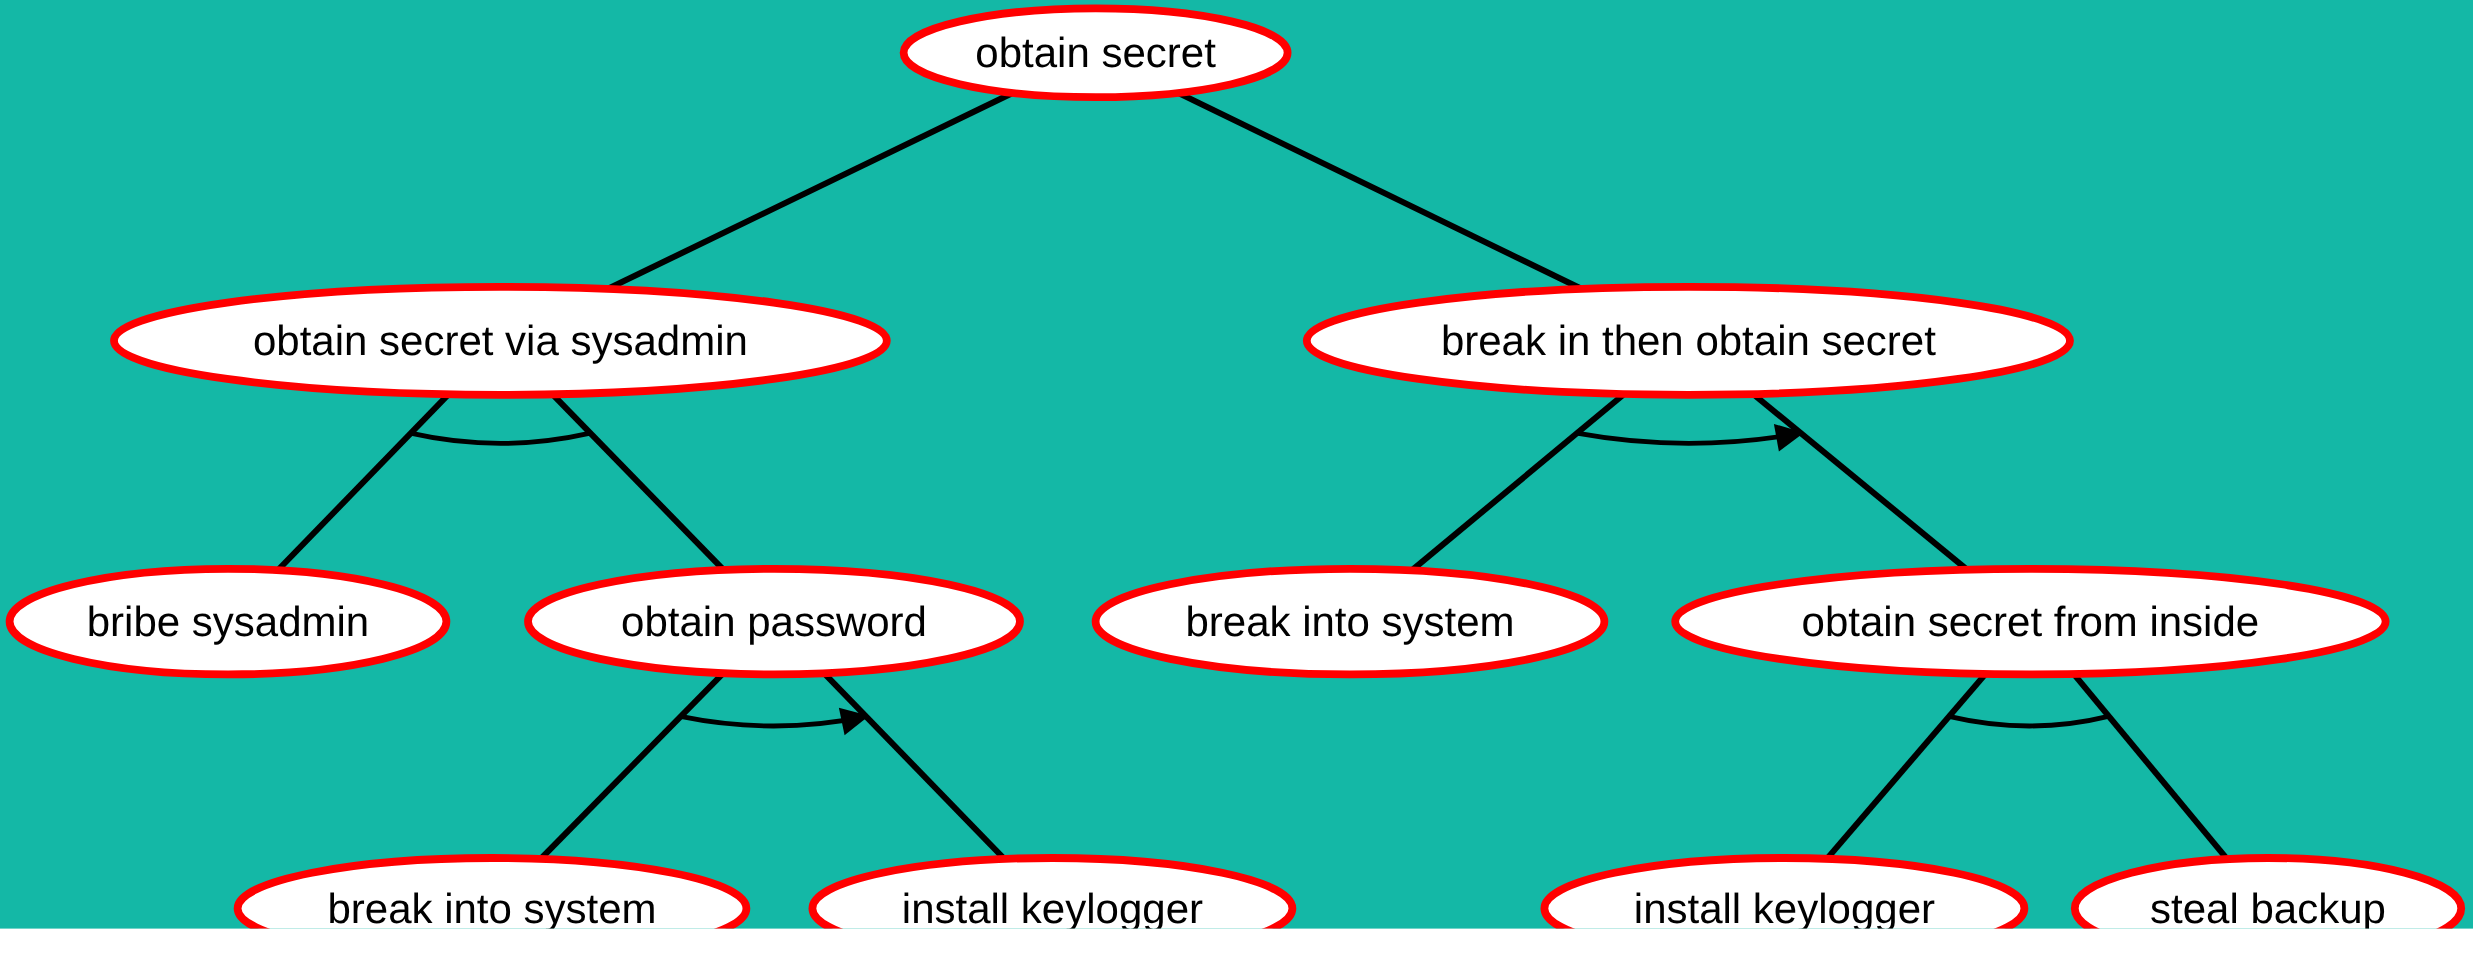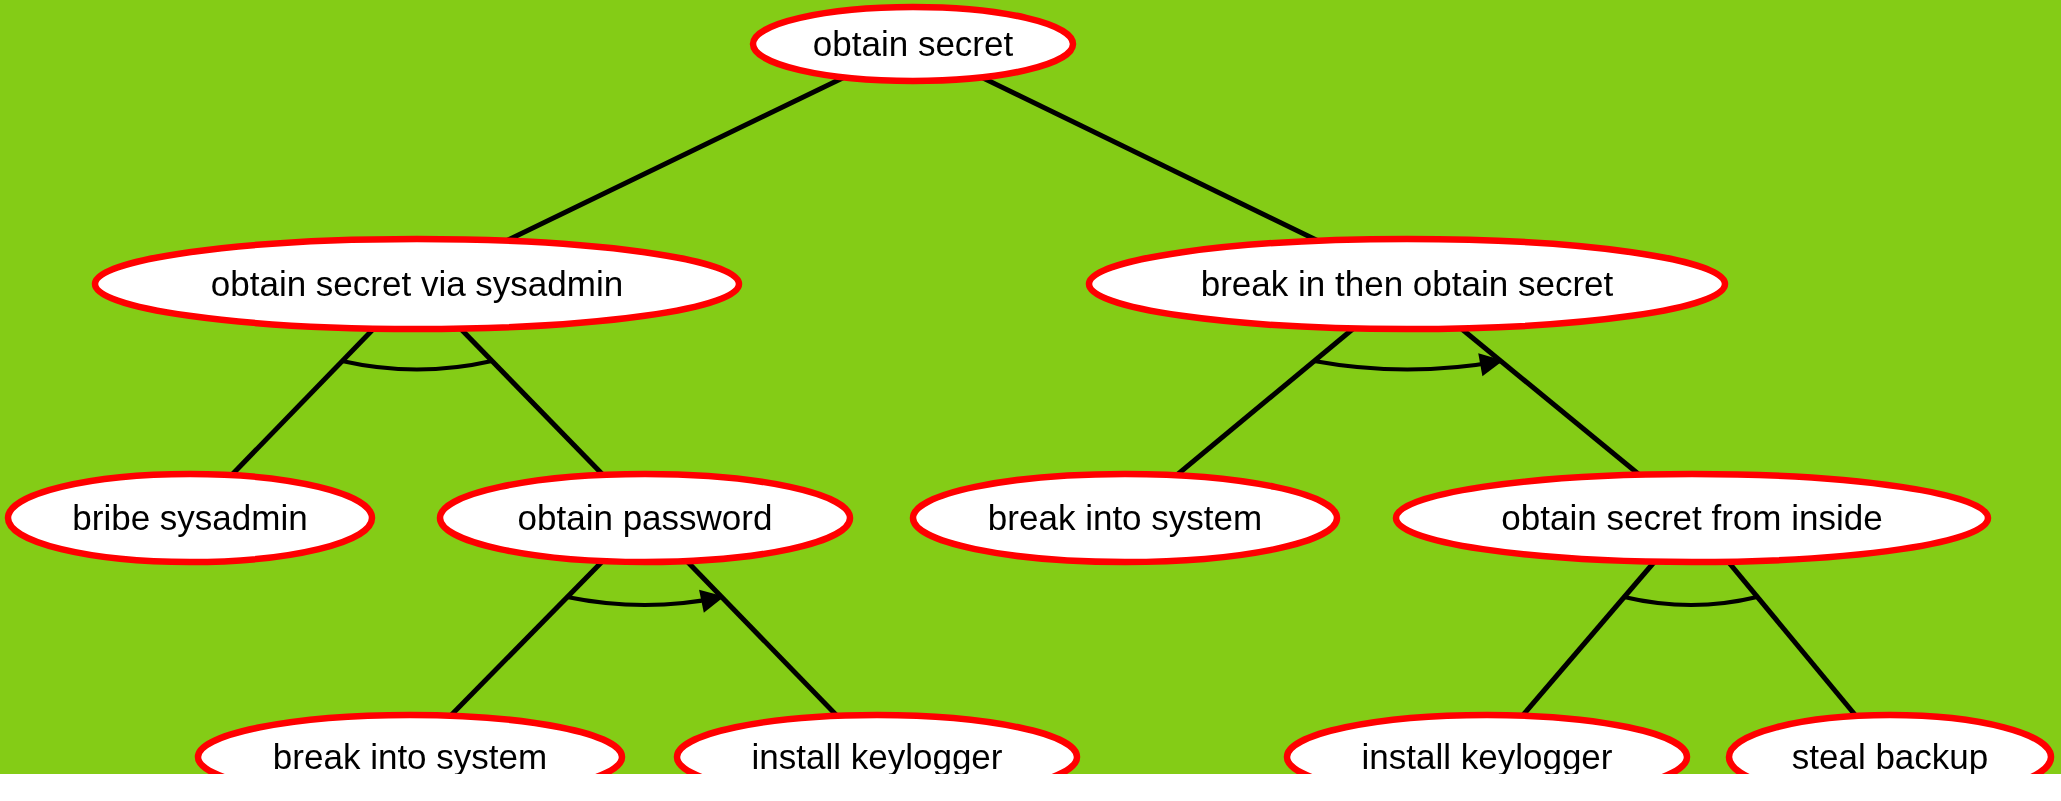--- a/index.html
+++ b/index.html
@@ -4,21 +4,21 @@
 <style>
   html, body {
     margin: 0;
     padding: 0;
     background: #ffffff;
   }
   .canvas {
     position: relative;
     width: 2061px;
     height: 774px;
-    background: #84cc16;
+    background: #14b8a6;
     overflow: hidden;
   }
   svg { display: block; }
   .edge {
     stroke: #000000;
     stroke-width: 5;
     fill: none;
   }
   .op-arc {
     stroke: #000000;

